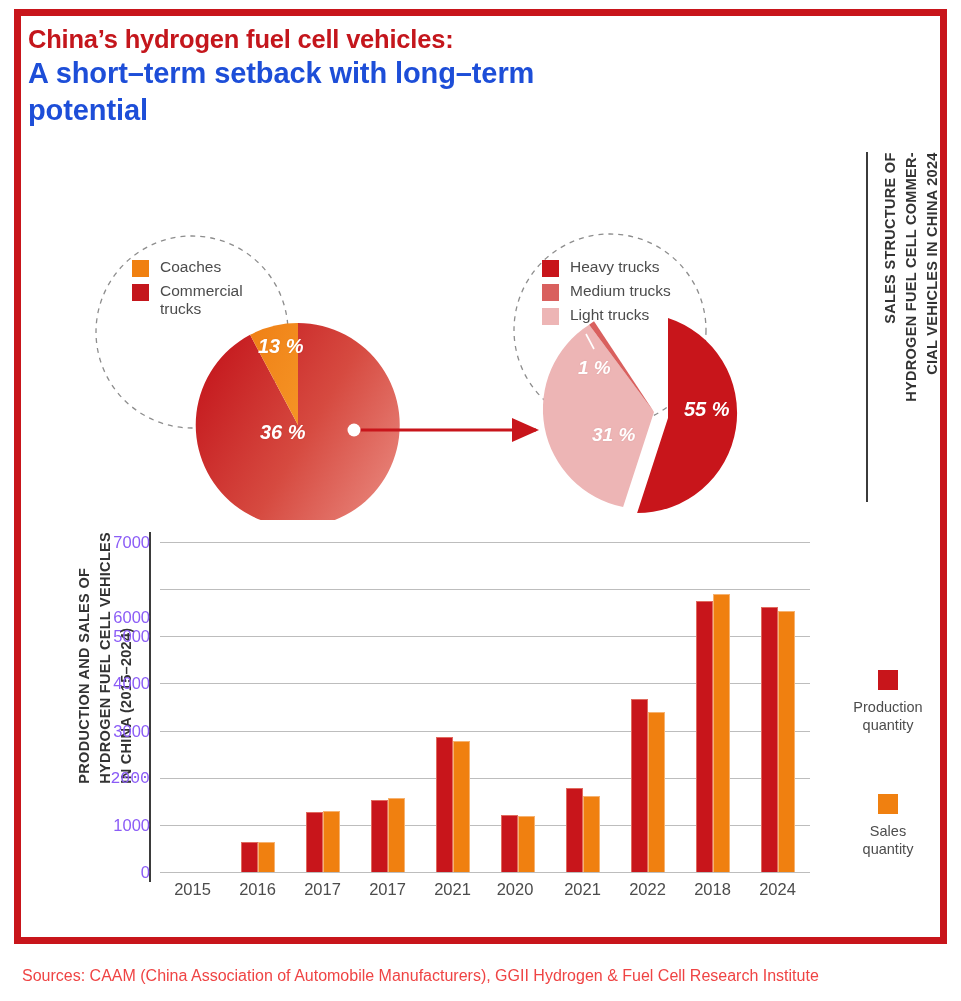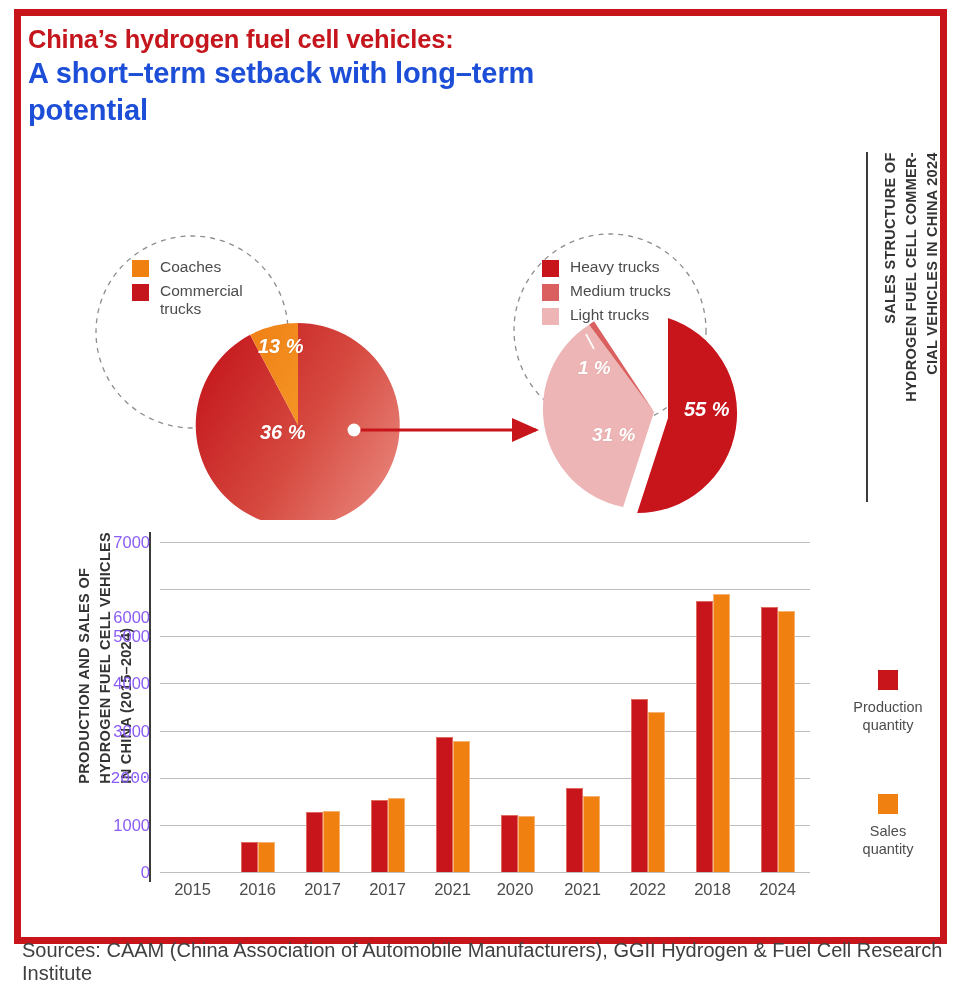--- a/index.html
+++ b/index.html
@@ -173,22 +173,22 @@
 
   #bar-legend { position: absolute; left: 838px; top: 150px; width: 100px; text-align: center; }
   #bar-legend .bl-item { margin-bottom: 60px; }
   #bar-legend .bl-swatch { width: 20px; height: 20px; margin: 0 auto 8px; }
   #bar-legend .bl-text { font-size: 14.5px; color: #4c4c4c; line-height: 1.25; white-space: pre-line; }
 
   
   #footer {
     position: absolute;
     left: 22px; bottom: 16px;
-    font-size: 20px;
-    color: #404040;
+    font-size: 16px;
+    color: #ef4444;
   }
 </style>
 </head>
 <body>
 
 <div id="root">
 
   <div id="frame"></div>
 
   <div id="title-block">

